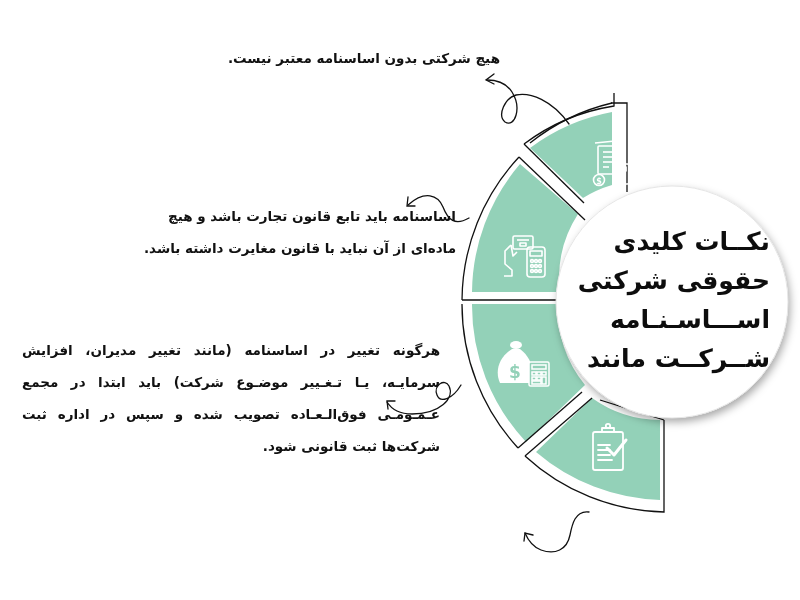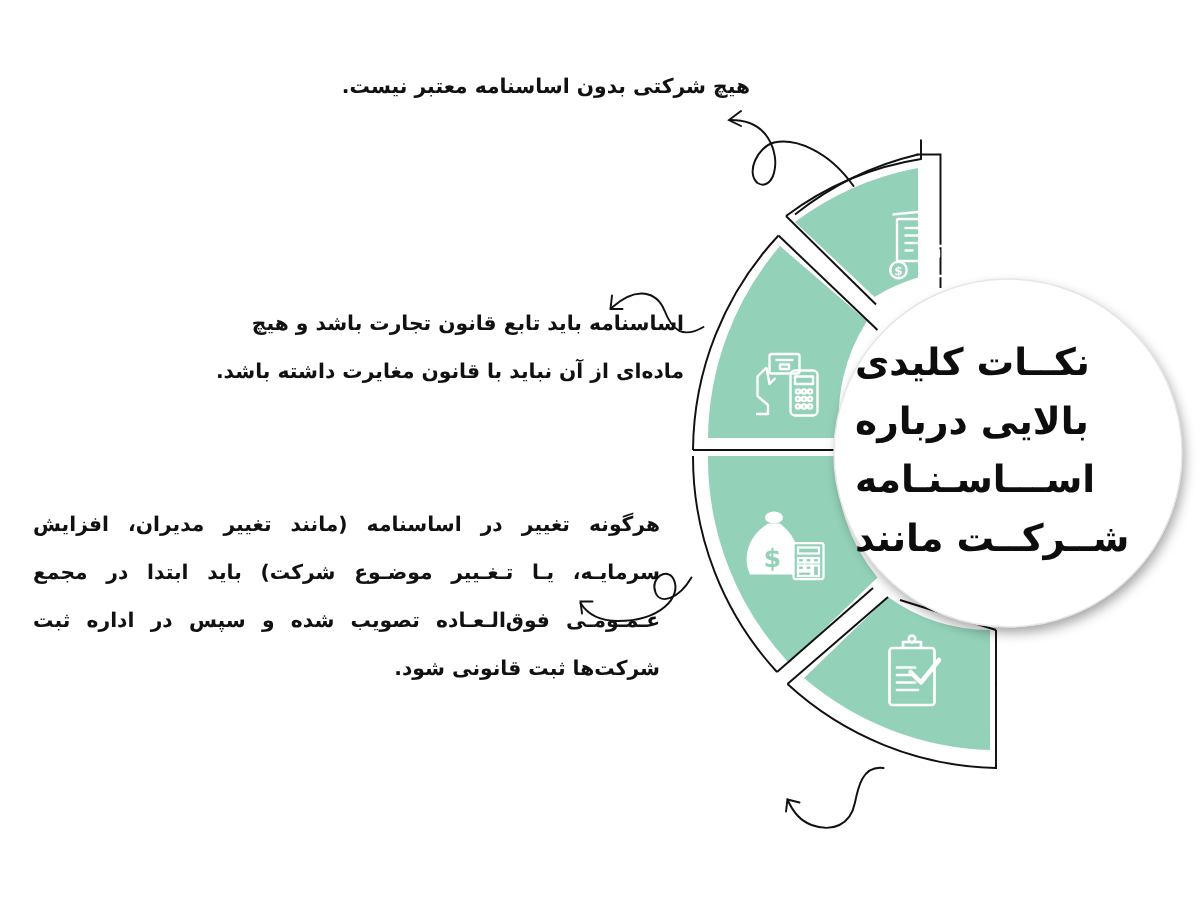--- a/index.html
+++ b/index.html
@@ -18,21 +18,21 @@
       white-space: normal;
     }
     .note-1 { left: 178px; top: 43px; width: 322px; line-height: 30px; }
     .note-2 { left: 140px; top: 200px; width: 316px; }
     .note-3 { left: 22px; top: 334px; width: 418px; text-align: justify; text-align-last: right; }
     .note-4 { left: 40px; top: 482px; width: 478px; text-align: justify; text-align-last: right; }
     .title {
       position: absolute;
       left: 570px; top: 222px; width: 200px;
       direction: rtl;
-      text-align: left;
+      text-align: right;
       font-weight: bold;
       font-size: 25px;
       line-height: 39px;
       color: #0d0d0d;
     }
     .title span { display: block; }
   </style>
 </head>
 <body>
 
@@ -154,21 +154,21 @@
       <line x1="598" y1="445" x2="610" y2="445"></line>
       <line x1="598" y1="450" x2="610" y2="450"></line>
       <line x1="598" y1="455" x2="610" y2="455"></line>
       <line x1="598" y1="460" x2="612" y2="460"></line>
       <path d="M 607 448 L 614 455 L 626 440" stroke-width="3"></path>
     </g>
   </svg>
 
   <div class="title">
     <span>نکــات کلیدی</span>
-    <span>بالایی درباره</span>
+    <span>حقوقی شرکتی</span>
     <span>اســـاسـنـامه</span>
     <span>شــرکــت مانند</span>
   </div>
 
   <p class="note note-1">هیچ شرکتی بدون اساسنامه معتبر نیست.</p>
   <p class="note note-2">اساسنامه باید تابع قانون تجارت باشد و هیچ ماده‌ای از آن نباید با قانون مغایرت داشته باشد.</p>
   <p class="note note-3">هرگونه تغییر در اساسنامه (مانند تغییر مدیران، افزایش سرمایـه، یـا تـغـییر موضـوع شرکت) باید ابتدا در مجمع عـمـومـی فوق‌الـعـاده تصویب شده و سپس در اداره ثبت شرکت‌ها ثبت قانونی شود.</p>
 
 </div>
 

